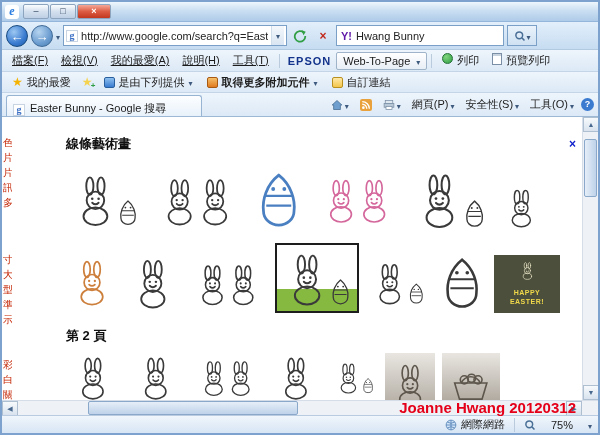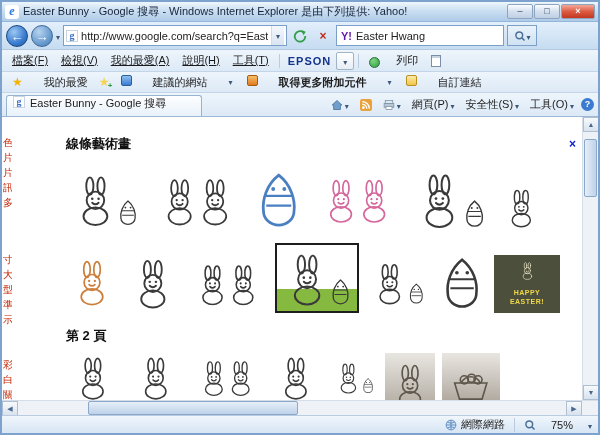--- a/index.html
+++ b/index.html
@@ -48,39 +48,39 @@
                background: linear-gradient(#eaf3fb, #cfe1f2); border: 1px solid #7ba0c7; }
 
   
   .menubar, .favbar, .tabbar { display: flex; align-items: center; padding: 0 4px; background: linear-gradient(#eef5fc, #dcE9f6); border-bottom: 1px solid #c4d5e7; }
   .menubar { height: 22px; flex: 0 0 22px; gap: 1px; }
   .menu-item { padding: 3px 6px; text-decoration: underline; }
   .sep { width: 1px; height: 14px; background: #b9cbdd; margin: 0 3px; }
   .epson { font: bold 11px "Liberation Sans", sans-serif; color: #14348c; letter-spacing: 1px; padding: 0 4px; text-align: right; }
   .wtp { display: flex; align-items: center; gap: 6px; background: linear-gradient(#fff, #e7eef6); border: 1px solid #9fb4c9;
          border-radius: 2px; padding: 2px 6px; }
-  .mbtn { display: flex; align-items: flex-end; gap: 16px; padding: 2px 6px; }
+  .mbtn { display: flex; align-items: flex-start; gap: 4px; padding: 2px 6px; }
   .dot-green { width: 11px; height: 11px; border-radius: 50%; background: radial-gradient(circle at 35% 30%, #7fd57f, #2f9e44); border: 1px solid #237034; }
   .page-ico { width: 10px; height: 12px; background: #fff; border: 1px solid #7a8fa5; box-shadow: inset 0 2px 0 #c7d4e0; }
 
   .favbar { height: 21px; flex: 0 0 21px; gap: 2px; }
-  .favbtn, .favitem { display: flex; gap: 21px; padding: 2px 6px; }
+  .favbtn, .favitem { display: flex; align-items: center; gap: 4px; padding: 2px 6px; }
   .star { color: #f5b301; font-size: 12px; }
   .star::before { content: "★"; }
   .addfav { padding: 2px 3px; position: relative; }
   .addfav .star { color: #f5d34f; }
   .addfav .plus { position: absolute; right: 0; bottom: 1px; color: #2f9e44; font: bold 8px "Liberation Sans",sans-serif; }
   .ico { width: 11px; height: 11px; border-radius: 2px; }
   .ico.blue { background: linear-gradient(#8fc1ef, #3a7bd0); border: 1px solid #2a5f9e; }
   .ico.orange { background: linear-gradient(#f6c06a, #e07b1f); border: 1px solid #a85a13; }
   .ico.folder { background: linear-gradient(#ffe9a8, #f3c64b); border: 1px solid #b98f1e; }
   .favitem.bold { font-weight: bold; }
 
   .tabbar { height: 24px; flex: 0 0 24px; gap: 4px; border-bottom: 1px solid #9db8d4; }
-  .tab { display: flex; align-items: flex-start; gap: 5px; width: 196px; height: 21px; margin-top: 2px; padding: 0 6px;
+  .tab { display: flex; align-items: flex-end; gap: 5px; width: 196px; height: 21px; margin-top: 2px; padding: 0 6px;
          background: linear-gradient(#fdfeff, #e8f1fa); border: 1px solid #98b4d3; border-bottom: none;
          border-radius: 3px 3px 0 0; overflow: hidden; white-space: nowrap; }
   .tab-tools { display: flex; align-items: center; gap: 3px; margin-left: auto; }
   .tbtn { display: flex; align-items: center; gap: 2px; padding: 2px 4px; white-space: nowrap; }
   .help-ico { width: 13px; height: 13px; border-radius: 50%; background: #3a7bd0; color: #fff; font-weight: bold;
               font-size: 9px; text-align: center; line-height: 13px; }
 
   
   .content { position: relative; flex: 1 1 auto; background: #fff; overflow: hidden; }
   .side-frag { position: absolute; left: 1px; top: 18px; width: 9px; overflow: hidden; font-size: 10px;
@@ -171,21 +171,20 @@
         <circle cx="41" cy="26" r="5"></circle>
       </g>
     </symbol>
   </defs>
 </svg>
 
 <div class="window">
 
   <div class="titlebar">
     <span class="ie-icon"></span>
-    <span class="title-text">Easter Bunny - Google 搜尋 - Windows Internet Explorer 是由下列提供: Yahoo!</span>
     <span class="win-buttons">
       <span class="wbtn">–</span>
       <span class="wbtn">□</span>
       <span class="wbtn close">×</span>
     </span>
   </div>
 
   <div class="navbar">
     <span class="navbtn back"></span>
     <span class="navbtn fwd"></span>
@@ -197,63 +196,65 @@
     </span>
     <span class="iconbtn">
       <svg class="ic" viewBox="0 0 16 16">
         <path d="M12.5 4.5 A6 6 0 1 0 14 8" fill="none" stroke="#2f9e44" stroke-width="2"></path>
         <path d="M9.5 1 L14.5 3 L12 7 Z" fill="#2f9e44"></path>
       </svg>
     </span>
     <span class="iconbtn stop">×</span>
     <span class="searchbox">
       <span class="ybang">Y!</span>
-      <span class="search-text">Easter Hwang</span>
+      <span class="search-text">Hwang Bunny</span>
     </span>
     <span class="searchbtn">
       <svg class="ic12" viewBox="0 0 16 16">
         <circle cx="7" cy="7" r="4.5" fill="none" stroke="#4a6f96" stroke-width="2"></circle>
         <path d="M10.5 10.5 L14 14" stroke="#4a6f96" stroke-width="2"></path>
       </svg>
       <span class="caret"></span>
     </span>
   </div>
 
   <div class="menubar">
     <span class="menu-item">檔案(F)</span>
     <span class="menu-item">檢視(V)</span>
     <span class="menu-item">我的最愛(A)</span>
     <span class="menu-item">說明(H)</span>
     <span class="menu-item">工具(T)</span>
     <span class="sep"></span>
     <span class="epson">EPSON</span>
     <span class="wtp">
+      <span>Web-To-Page</span>
       <span class="caret"></span>
     </span>
     <span class="sep"></span>
     <span class="mbtn">
       <span class="dot-green"></span>
       <span>列印</span>
     </span>
     <span class="mbtn">
       <span class="page-ico"></span>
+      <span>預覽列印</span>
     </span>
   </div>
 
   <div class="favbar">
     <span class="favbtn">
       <span class="star"></span>
       <span>我的最愛</span>
     </span>
     <span class="addfav">
       <span class="star"></span><span class="plus">+</span>
     </span>
     <span class="favitem">
       <span class="ico blue"></span>
-      <span>建議的網站</span>
+      <span>是由下列提供</span>
       <span class="caret"></span>
     </span>
     <span class="favitem bold">
       <span class="ico orange"></span>
       <span>取得更多附加元件</span>
       <span class="caret"></span>
     </span>
     <span class="favitem">
       <span class="ico folder"></span>
       <span>自訂連結</span>
@@ -474,13 +475,14 @@
     <span class="zoom">
       <svg class="ic12" viewBox="0 0 16 16">
         <circle cx="7" cy="7" r="4.5" fill="none" stroke="#4a6f96" stroke-width="2"></circle>
         <path d="M10.5 10.5 L14 14" stroke="#4a6f96" stroke-width="2"></path>
       </svg>
       <span>75%</span>
       <span class="caret"></span>
     </span>
   </div>
 
+  <div class="watermark">Joanne Hwang 20120312</div>
 </div>
 
 </body></html>

